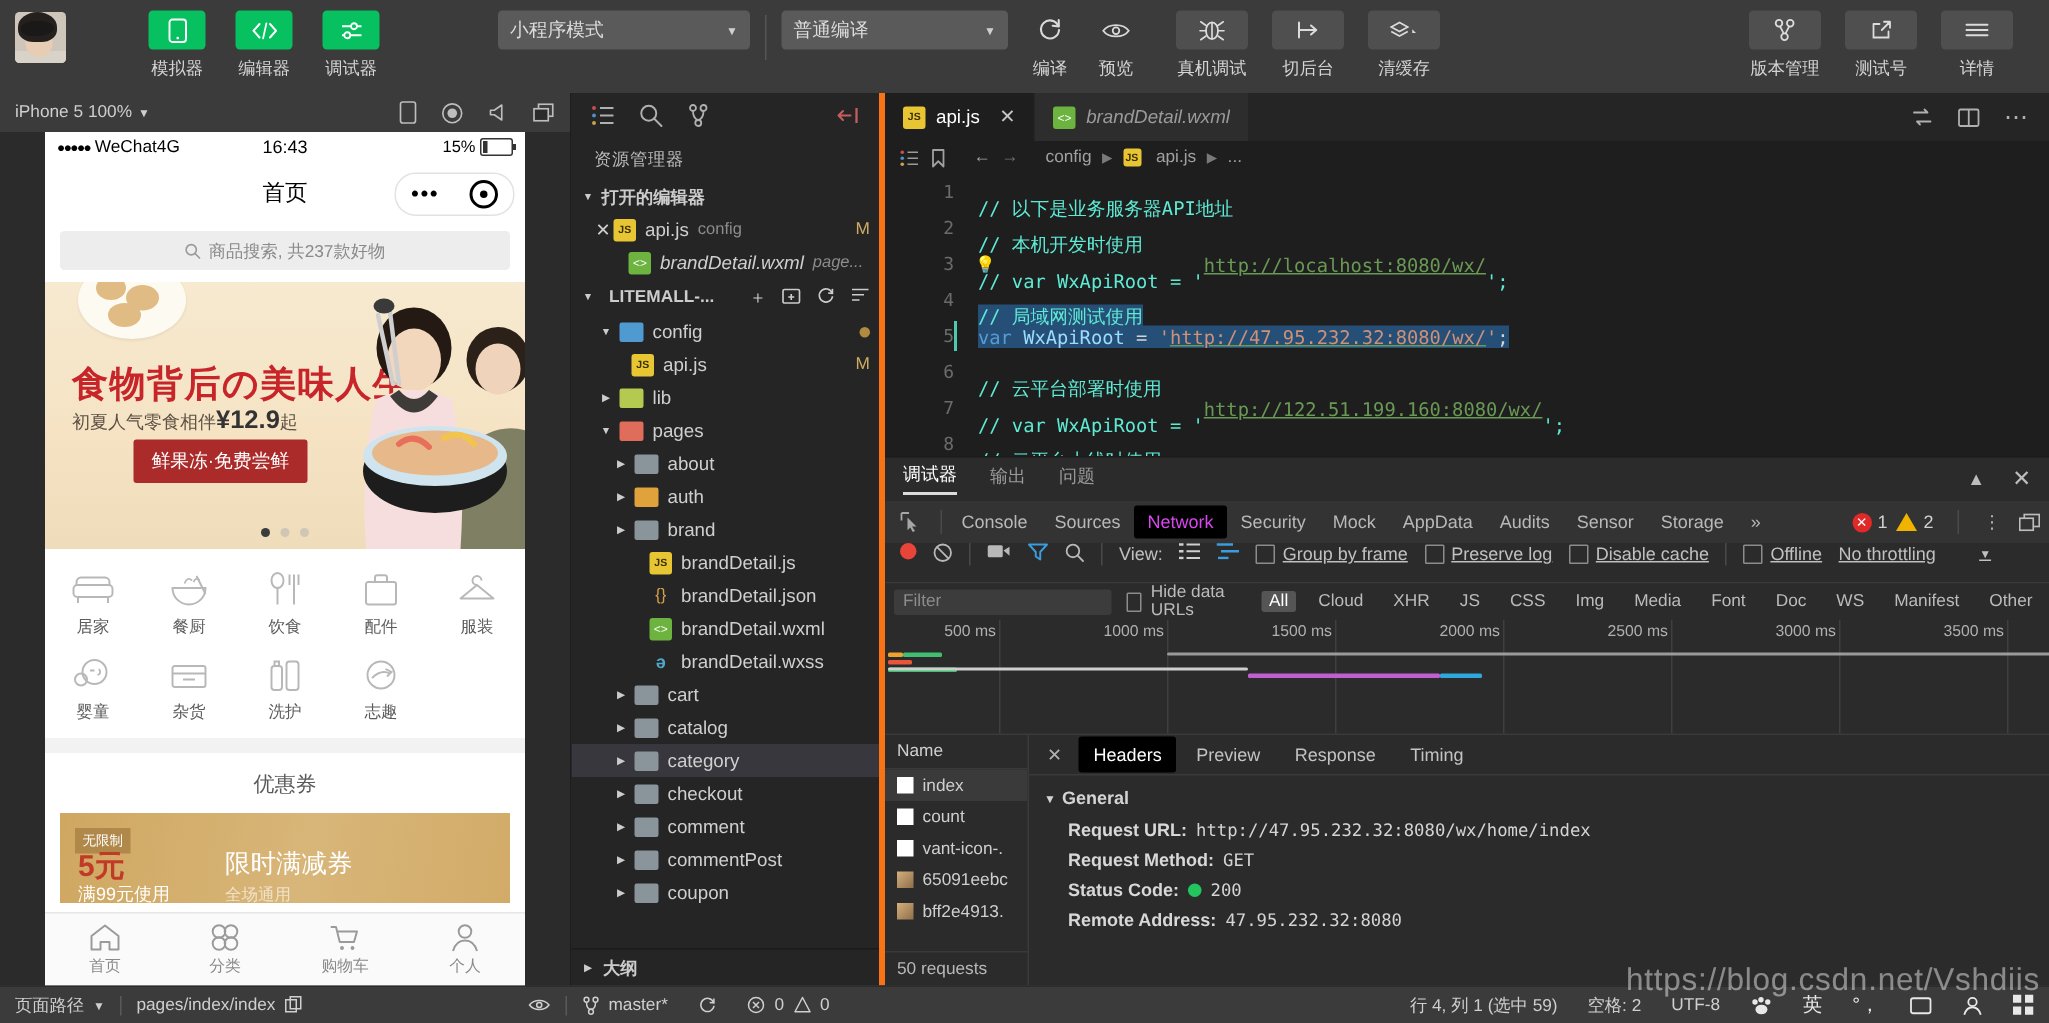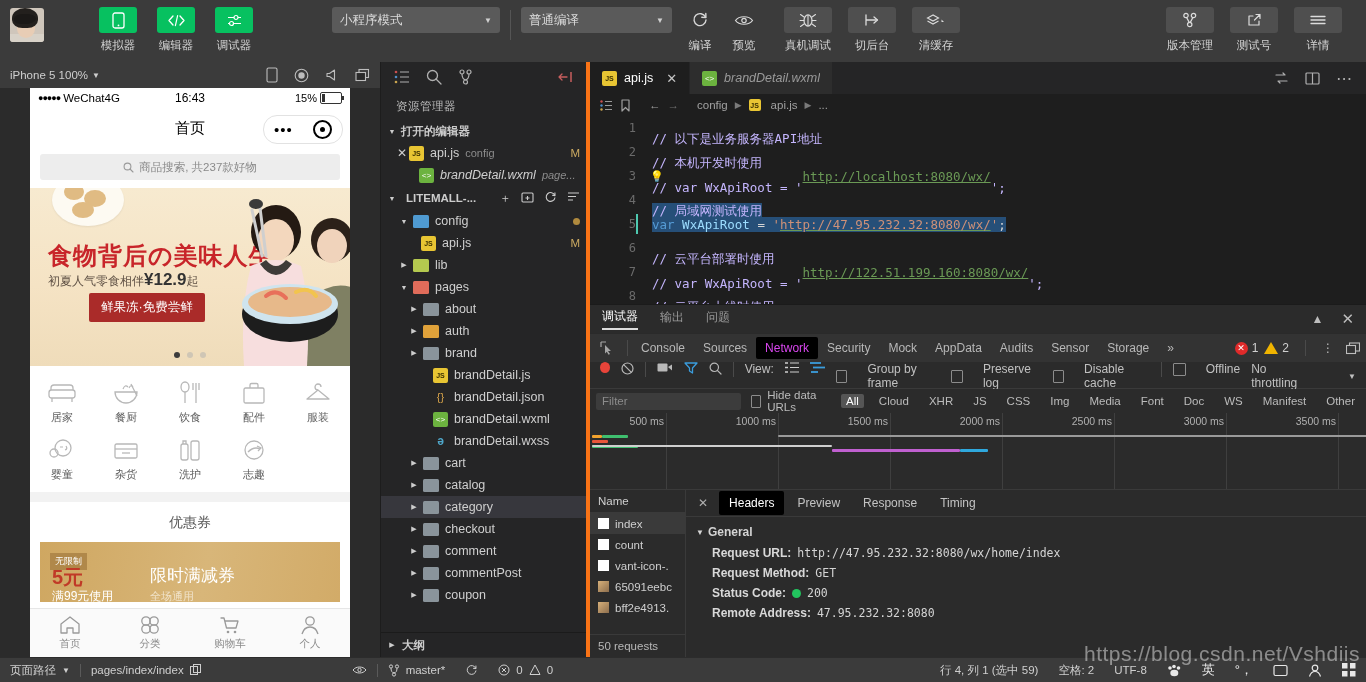--- a/index.html
+++ b/index.html
@@ -114,21 +114,21 @@
   .tab{display:flex;align-items:center;gap:7px;padding:0 12px;font-size:12.5px;color:#9a9a9a;background:#2d2d2d;border-right:1px solid #252526;max-width:230px;}
   .tab.active{background:#1e1e1e;color:#ffffff;}
   .tab .cl{margin-left:6px;font-size:13px;color:#c5c5c5;}
   .tab .nm{white-space:nowrap;overflow:hidden;text-overflow:ellipsis;}
   .tabs .tabacts{margin-left:auto;display:flex;align-items:center;gap:16px;padding:0 14px;color:#b0b0b0;}
   .bc{height:22px;display:flex;align-items:center;gap:7px;padding:0 10px;font-size:11.5px;color:#a0a0a0;background:#1e1e1e;}
   .bc .sep{color:#7a7a7a;font-size:9px;}
   .code{flex:1;background:#1e1e1e;position:relative;overflow:hidden;font-family:"DejaVu Sans Mono","Liberation Mono",monospace;font-size:12.5px;}
   .cl-row{height:24px;display:flex;align-items:center;white-space:pre;}
   .ln{width:46px;text-align:right;padding-right:16px;color:#6b6b6b;font-size:12px;flex:0 0 auto;}
-  .cmt{color:#c4b5fd;margin-top:23px;}
+  .cmt{color:#5eead4;margin-top:23px;}
   .kw{color:#569cd6;}
   .var{color:#9cdcfe;}
   .op{color:#d4d4d4;}
   .str{color:#ce9178;}
   .strlink{color:#ce9178;text-decoration:underline;text-decoration-color:#6a9955;}
   .cmtlink{color:#6a9955;text-decoration:underline;}
   .selhl{background:#264f78;}
   .cursorbar{position:absolute;left:46px;width:2px;height:20px;background:#4ec9b0;}
   .bulb{color:#e8c02e;font-size:11px;}
 
@@ -143,21 +143,21 @@
   .dt.on{background:#000;color:#d946ef;}
   .dt-row .pointer{padding:0 9px 0 4px;color:#a6a6a6;}
   .dt-row .vb{width:1px;height:16px;background:#4a4a4a;margin:0 4px;}
   .dt-row .right{margin-left:auto;display:flex;align-items:center;gap:12px;}
   .errbadge{display:flex;align-items:center;gap:4px;font-size:12px;color:#d0d0d0;}
   .circ-red{width:13px;height:13px;border-radius:50%;background:#e02a2a;color:#fff;font-size:9px;display:flex;align-items:center;justify-content:center;}
   .tri-y{width:0;height:0;border-left:7px solid transparent;border-right:7px solid transparent;border-bottom:12px solid #f0b400;position:relative;}
   .ctrl-row{height:26px;display:flex;align-items:flex-start;gap:11px;padding:0 10px;font-size:12px;color:#c0c0c0;background:#2b2b2b;border-bottom:1px solid #3a3a3a;}
   .rec{width:11px;height:11px;border-radius:50%;background:#e8443a;}
   .cbx{width:11px;height:11px;border:1px solid #8c8c8c;border-radius:1px;display:inline-block;}
-  .ctrl-row .lbl{display:flex;align-items:center;gap:20px;}
+  .ctrl-row .lbl{display:flex;align-items:center;gap:5px;text-decoration:underline;}
   .vsep2{width:1px;height:15px;background:#4a4a4a;}
   .filter-row{height:24px;display:flex;align-items:center;gap:10px;padding:0 6px;font-size:11.5px;color:#bbbbbb;background:#2b2b2b;}
   .filter-inp{width:165px;height:17px;background:#3c3c3c;border-radius:2px;color:#8c8c8c;font-size:11.5px;display:flex;align-items:center;padding:0 6px;}
   .ftype{padding:1px 5px;border-radius:2px;}
   .ftype.on{background:#555;color:#fff;}
   .timeline{height:76px;background:#2b2b2b;position:relative;border-bottom:1px solid #3a3a3a;overflow:hidden;}
   .tl-tick{position:absolute;top:0;height:76px;border-left:1px solid #3f3f3f;}
   .tl-tick span{position:absolute;right:3px;top:2px;font-size:10.5px;color:#b0b0b0;white-space:nowrap;}
   .tl-bar{position:absolute;height:3px;border-radius:1px;}
   .netlist{flex:1;display:flex;min-height:0;}

